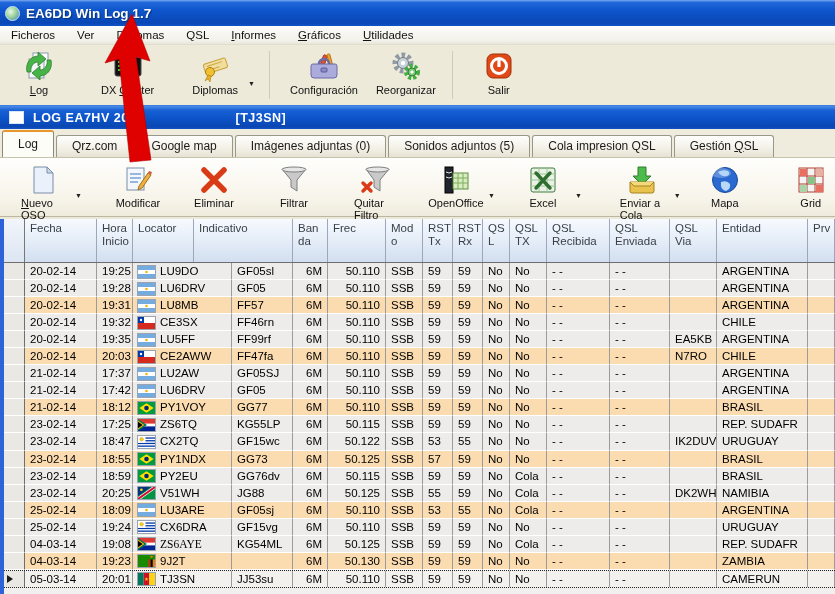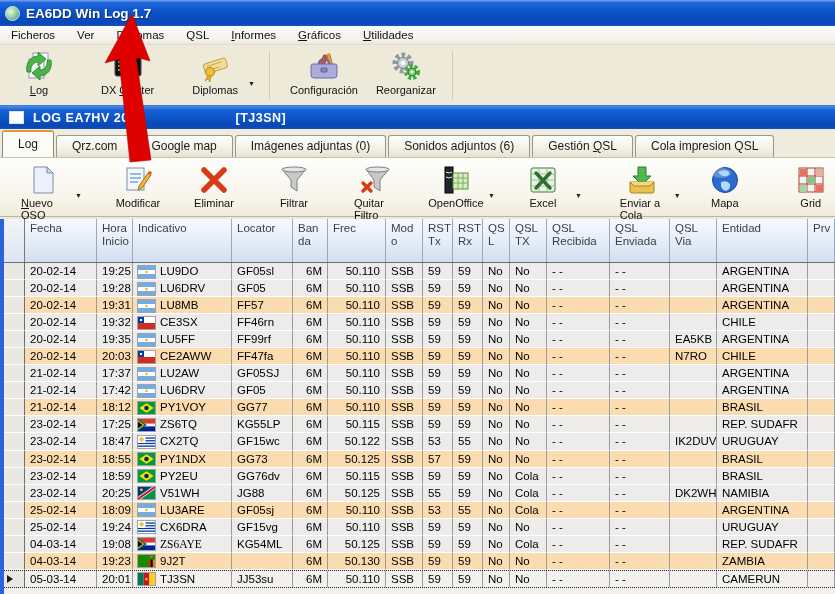--- a/index.html
+++ b/index.html
@@ -152,36 +152,44 @@
           <circle cx="13" cy="13" r="8" fill="none" stroke="#909AA4" stroke-width="5" stroke-dasharray="3.5 2.5"></circle>
           <circle cx="13" cy="13" r="5.5" fill="#C8D0D8" stroke="#707A84"></circle>
           <circle cx="13" cy="13" r="2.2" fill="#fff"></circle>
           <circle cx="22" cy="22" r="6" fill="none" stroke="#3FAE3F" stroke-width="4" stroke-dasharray="3 2"></circle>
           <circle cx="22" cy="22" r="4" fill="#7CCB7C" stroke="#2E7D2E"></circle>
           <circle cx="22" cy="22" r="1.6" fill="#fff"></circle>
         </svg></span>
       <span>Reorganizar</span>
     </div>
     <div class="tsep"></div>
+    <div class="tbtn tbtn1" style="margin-left: 8px;">
+      <span class="ticon"><svg viewBox="0 0 32 32">
+          <rect x="4" y="4" width="24" height="24" rx="6" fill="#E04818" stroke="#A03008"></rect>
+          <circle cx="16" cy="16" r="7.5" fill="none" stroke="#fff" stroke-width="3"></circle>
+          <rect x="14.4" y="8" width="3.2" height="9" fill="#fff"></rect>
+        </svg></span>
+      <span>Salir</span>
+    </div>
   </div>
 
 <div class="logbar">
   <div class="sq"></div>
   <span>LOG  EA7HV  2012</span>
   <span class="call">[TJ3SN]</span>
 </div>
 
 <div class="tabstrip" id="tabstrip">
     <div class="tab active">Log</div>
     <div class="tab">Qrz.com</div>
     <div class="tab">Google map</div>
     <div class="tab">Imágenes adjuntas (0)</div>
-    <div class="tab">Sonidos adjuntos (6)</div>
+    <div class="tab">Sonidos adjuntos (5)</div>
+    <div class="tab">Cola impresion QSL</div>
     <div class="tab">Gestión <u>Q</u>SL</div>
-    <div class="tab">Cola impresion QSL</div>
   </div>
 
 <div class="toolbar2" id="toolbar2">
     <div class="tbtn tbtn2">
       <span class="ticon"><svg viewBox="0 0 32 32">
           <path d="M7 3 h13 l6 6 v20 h-19 Z" fill="#EAF1FA" stroke="#7A8DA8"></path>
           <path d="M20 3 l6 6 h-6 Z" fill="#C9D9EE" stroke="#7A8DA8"></path>
         </svg></span>
       <span><u>N</u>uevo QSO</span>
     </div>
@@ -271,22 +279,22 @@
         </svg></span>
       <span>Grid</span>
     </div>
   </div>
 
 <div class="tablewrap">
   <div class="thead" id="thead">
       <div class="th sel" style="width: 21px;"></div>
       <div class="th" style="width: 72px;">Fecha</div>
       <div class="th" style="width: 36px;">Hora<br>Inicio</div>
+      <div class="th" style="width: 61px;">Locator</div>
       <div class="th" style="width: 99px;">Indicativo</div>
-      <div class="th" style="width: 61px;">Locator</div>
       <div class="th" style="width: 35px;">Ban<br>da</div>
       <div class="th" style="width: 58px;">Frec</div>
       <div class="th" style="width: 37px;">Mod<br>o</div>
       <div class="th" style="width: 30px;">RST<br>Tx</div>
       <div class="th" style="width: 30px;">RST<br>Rx</div>
       <div class="th" style="width: 27px;">QS<br>L</div>
       <div class="th" style="width: 37px;">QSL<br>TX</div>
       <div class="th" style="width: 63px;">QSL<br>Recibida</div>
       <div class="th" style="width: 60px;">QSL<br>Enviada</div>
       <div class="th" style="width: 47px;">QSL<br>Via</div>

